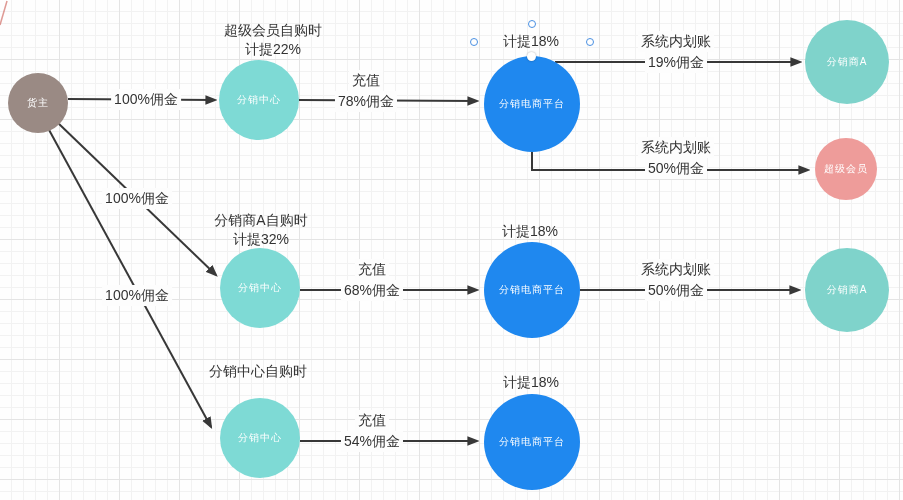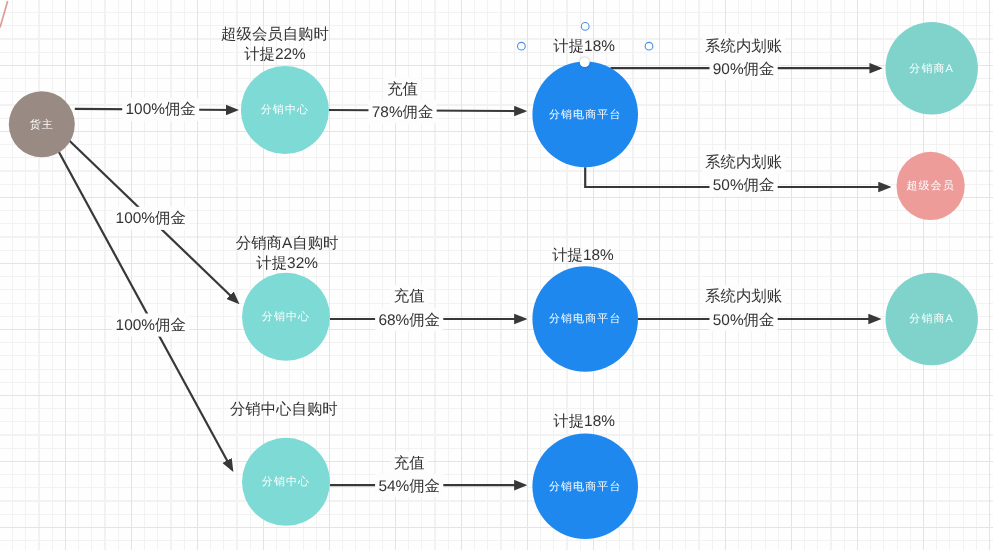--- a/index.html
+++ b/index.html
@@ -58,21 +58,21 @@
     <path d="M57,122 L216,275" marker-end="url(#arw)"></path>
     <path d="M48,128 L211,427" marker-end="url(#arw)"></path>
     <path d="M299,100 L477,101" marker-end="url(#arw)"></path>
     <path d="M555,62 L800,62" marker-end="url(#arw)"></path>
     <path d="M532,152 L532,170 L808,170" marker-end="url(#arw)"></path>
     <path d="M300,290 L477,290" marker-end="url(#arw)"></path>
     <path d="M580,290 L799,290" marker-end="url(#arw)"></path>
     <path d="M300,441 L477,441" marker-end="url(#arw)"></path>
   </svg>
 
-  <div class="node brown" style="left:8px;top:83px;width:60px;height:60px;text-align:center;">
+  <div class="node brown" style="left:8px;top:73px;width:60px;height:60px;text-align:center;">
       <span>货主</span>
     </div>
   <div class="node teal" style="left:219px;top:60px;width:80px;height:80px;">
       <span>分销中心</span>
     </div>
   <div class="node blue" style="left:484px;top:56px;width:96px;height:96px;">
       <span>分销电商平台</span>
     </div>
   <div class="node teal2" style="left:805px;top:20px;width:84px;height:84px;">
       <span>分销商A</span>
@@ -89,21 +89,21 @@
   <div class="node teal2" style="left:805px;top:248px;width:84px;height:84px;">
       <span>分销商A</span>
     </div>
   <div class="node teal" style="left:220px;top:398px;width:80px;height:80px;">
       <span>分销中心</span>
     </div>
   <div class="node blue" style="left:484px;top:394px;width:96px;height:96px;">
       <span>分销电商平台</span>
     </div>
 
-  <div class="note" style="left:250px;top:21px;">
+  <div class="note" style="left:273px;top:21px;">
       <div>超级会员自购时</div>
       <div>计提22%</div>
     </div>
   <div class="note" style="left:531px;top:32px;">
       <div>计提18%</div>
     </div>
   <div class="note" style="left:261px;top:211px;">
       <div>分销商A自购时</div>
       <div>计提32%</div>
     </div>
@@ -125,21 +125,21 @@
     </div>
   <div class="edge-label" style="left:137px;top:285px;">
       <div class="ln"><span>100%佣金</span></div>
     </div>
   <div class="edge-label" style="left:366px;top:70px;">
       <div class="ln"><span>充值</span></div>
       <div class="ln"><span>78%佣金</span></div>
     </div>
   <div class="edge-label" style="left:676px;top:31px;">
       <div class="ln"><span>系统内划账</span></div>
-      <div class="ln"><span>90%佣金</span></div>
+      <div class="ln"><span>19%佣金</span></div>
     </div>
   <div class="edge-label" style="left:676px;top:137px;">
       <div class="ln"><span>系统内划账</span></div>
       <div class="ln"><span>50%佣金</span></div>
     </div>
   <div class="edge-label" style="left:372px;top:259px;">
       <div class="ln"><span>充值</span></div>
       <div class="ln"><span>68%佣金</span></div>
     </div>
   <div class="edge-label" style="left:676px;top:259px;">

